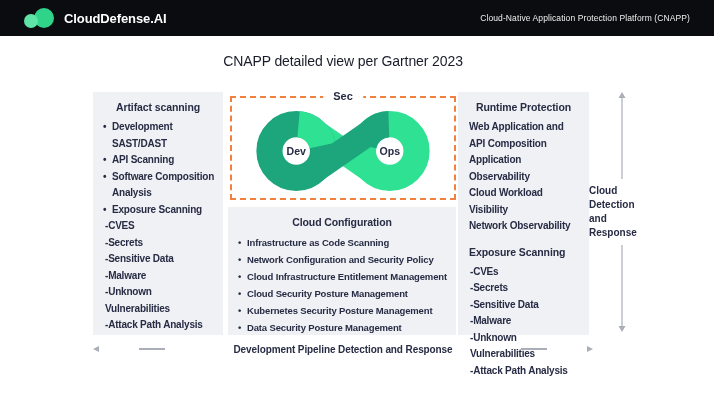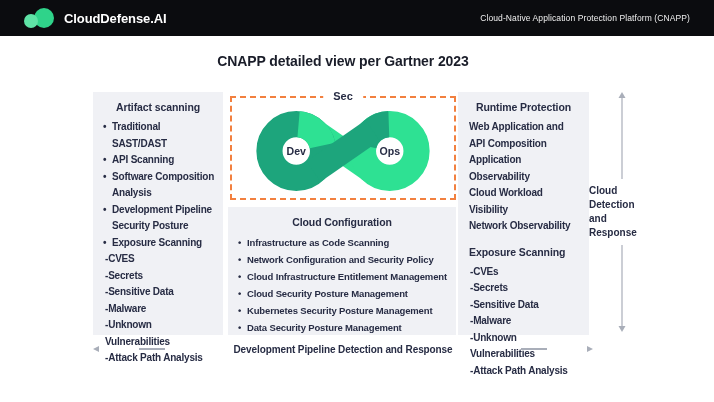--- a/index.html
+++ b/index.html
@@ -15,21 +15,21 @@
     display:flex; align-items:center; padding:0 24px;
   }
   .logo { position:relative; width:32px; height:22px; margin-right:8px; flex:0 0 auto; }
   .logo .c1 { position:absolute; left:10px; top:1px; width:20px; height:20px; border-radius:50%; background:var(--brand-green,#2fd38a); }
   .logo .c2 { position:absolute; left:0;  top:7px; width:14px; height:14px; border-radius:50%; background:var(--brand-green-light,#5fe3a6); }
   .brand { color:#fff; font-weight:bold; font-size:13px; letter-spacing:-0.1px; }
   .tagline { margin-left:auto; color:#efefef; font-size:8.5px; letter-spacing:0.1px; }
   
   .title {
     position:absolute; top:53px; left:0; width:686px; text-align:center;
-    font-size:14px; font-weight:bold; color:var(--title-ink,#1a1d29); letter-spacing:-0.1px;
+    font-size:14px; font-weight:normal; color:var(--title-ink,#1a1d29); letter-spacing:-0.1px;
   }
   
   .panel { position:absolute; background:var(--panel-bg,#f0f1f5); padding:9px 8px; }
   .panel h3 {
     margin:0 0 6px; font-size:10.5px; font-weight:bold; text-align:center;
     color:var(--ink,#272c44); letter-spacing:-0.1px;
   }
   .panel ul { list-style:none; margin:0; padding:0; }
   .panel li {
     position:relative; font-size:10px; font-weight:bold; color:var(--ink,#272c44);
@@ -93,27 +93,26 @@
     <div class="brand">CloudDefense.AI</div>
     <div class="tagline">Cloud-Native Application Protection Platform (CNAPP)</div>
   </div>
 
   <div class="title">CNAPP detailed view per Gartner 2023</div>
 
   <div class="panel panel-left">
     <h3>Artifact scanning</h3>
     <ul>
 
-        <li class="bullet">Traditional SAST/DAST</li>
+        <li class="bullet">Development SAST/DAST</li>
 
         <li class="bullet">API Scanning</li>
 
         <li class="bullet">Software Composition Analysis</li>
 
-        <li class="bullet">Development Pipeline Security Posture</li>
 
         <li class="bullet">Exposure Scanning</li>
 
         <li class="sub">-CVES</li>
 
         <li class="sub">-Secrets</li>
 
         <li class="sub">-Sensitive Data</li>
 
         <li class="sub">-Malware</li>

